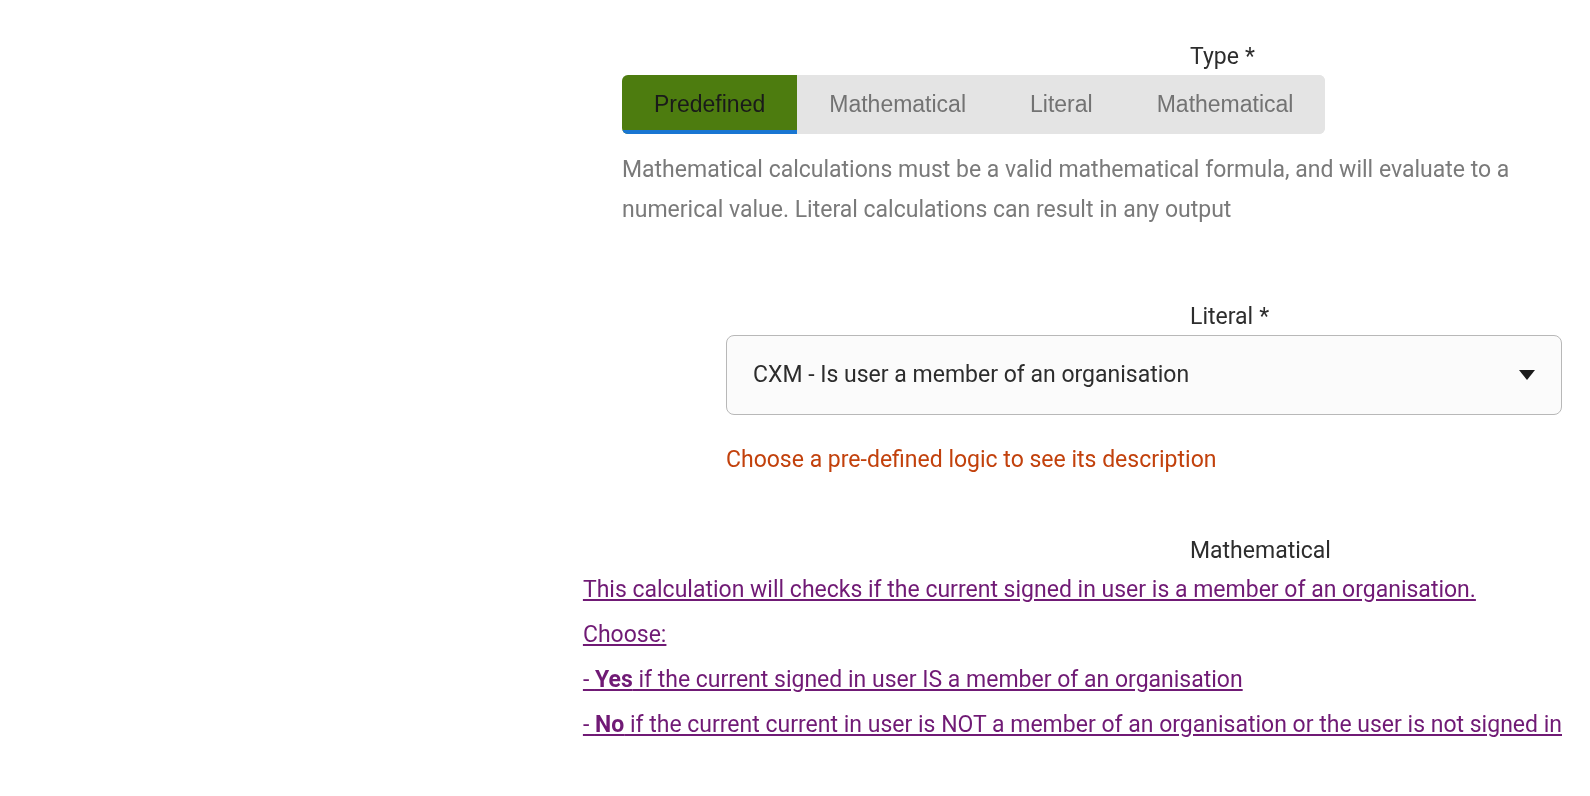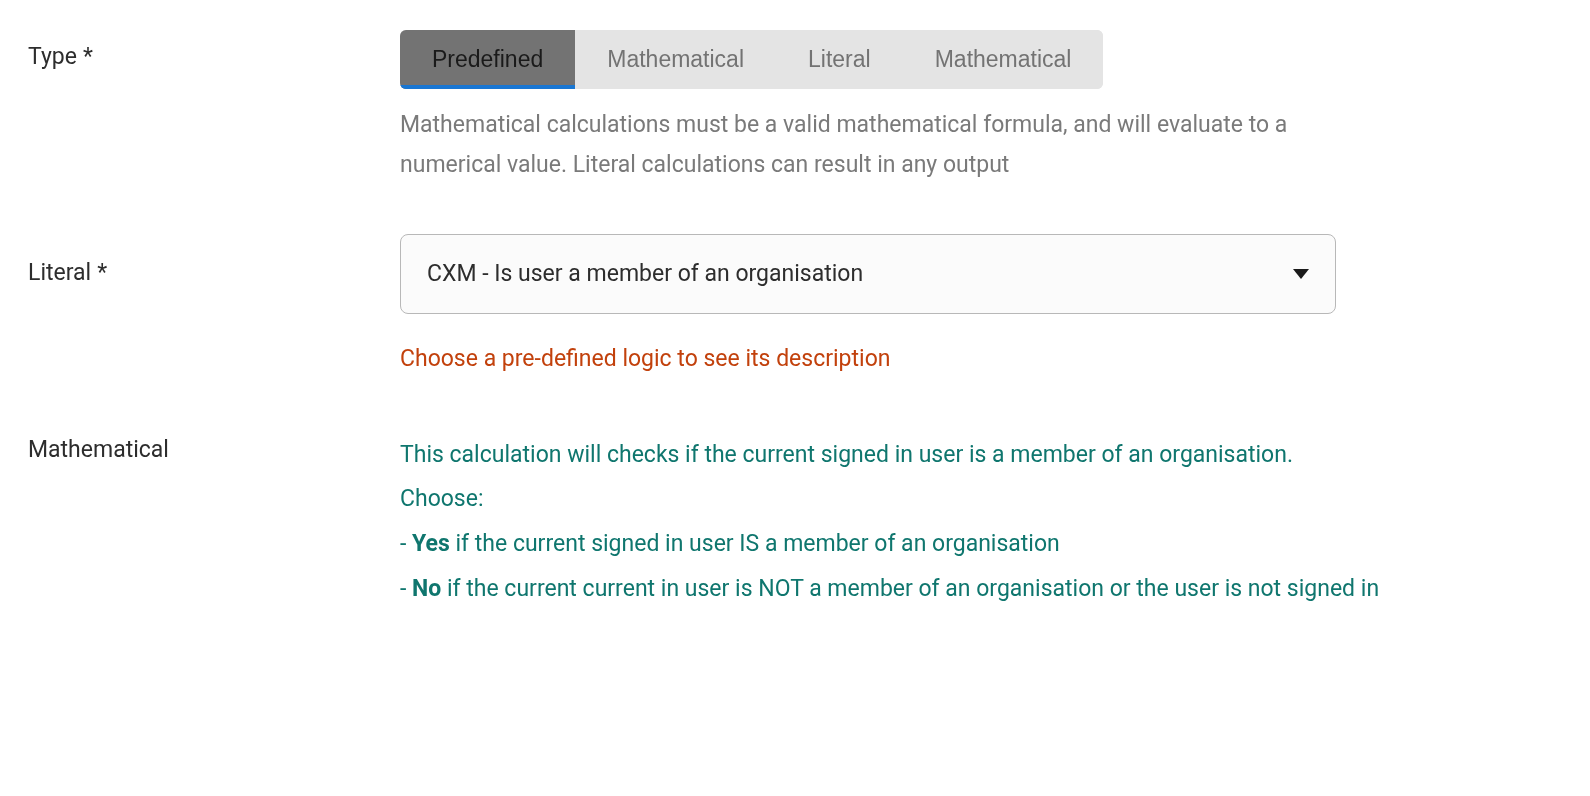--- a/index.html
+++ b/index.html
@@ -10,22 +10,23 @@
     body {
       font-family: -apple-system, BlinkMacSystemFont, "Segoe UI", Roboto, Helvetica, Arial, sans-serif;
       background: #ffffff;
       padding: 30px 28px;
       color: #1a1a1a;
       font-size: 23px;
       line-height: 1.5;
     }
     .form-row {
       display: flex;
-      align-items: flex-start;
+      align-items: flex-end;
       margin-bottom: 48px;
+      flex-direction: column;
     }
     .form-row.formula-row {
       margin-bottom: 56px;
     }
     .label-col {
       width: 372px;
       flex-shrink: 0;
       padding-top: 10px;
     }
     .label-col.formula-label {
@@ -51,21 +52,21 @@
     .tab {
       padding: 16px 32px;
       background: #e4e4e4;
       font-size: 23px;
       color: #737373;
       cursor: pointer;
       border: none;
       position: relative;
     }
     .tab.active {
-      background: #737373;
+      background: #4d7c0f;
       color: #1a1a1a;
       font-weight: 500;
     }
     .tab.active::after {
       content: "";
       position: absolute;
       left: 0;
       right: 0;
       bottom: 0;
       height: 4px;
@@ -82,38 +83,39 @@
       display: flex;
       align-items: center;
       justify-content: space-between;
       border: 1px solid #b8b8b8;
       border-radius: 8px;
       padding: 22px 26px;
       background: #fbfbfb;
       cursor: pointer;
       font-size: 23px;
       color: #2d2d2d;
-      width: 936px;
+      width: 836px;
     }
     .select-box .caret {
       width: 0;
       height: 0;
       border-left: 8px solid transparent;
       border-right: 8px solid transparent;
       border-top: 10px solid #1a1a1a;
     }
     .select-helper {
       color: #c2410c;
       font-size: 23px;
       margin-top: 28px;
     }
     .description-text {
-      color: #0f766e;
+      color: #701a75;
       font-size: 23px;
       line-height: 1.95;
+      text-decoration: underline;
     }
     .description-text .bold {
       font-weight: 700;
     }
   </style>
 </head>
 <body>
 
 <div class="form-row">
   <div class="label-col">

